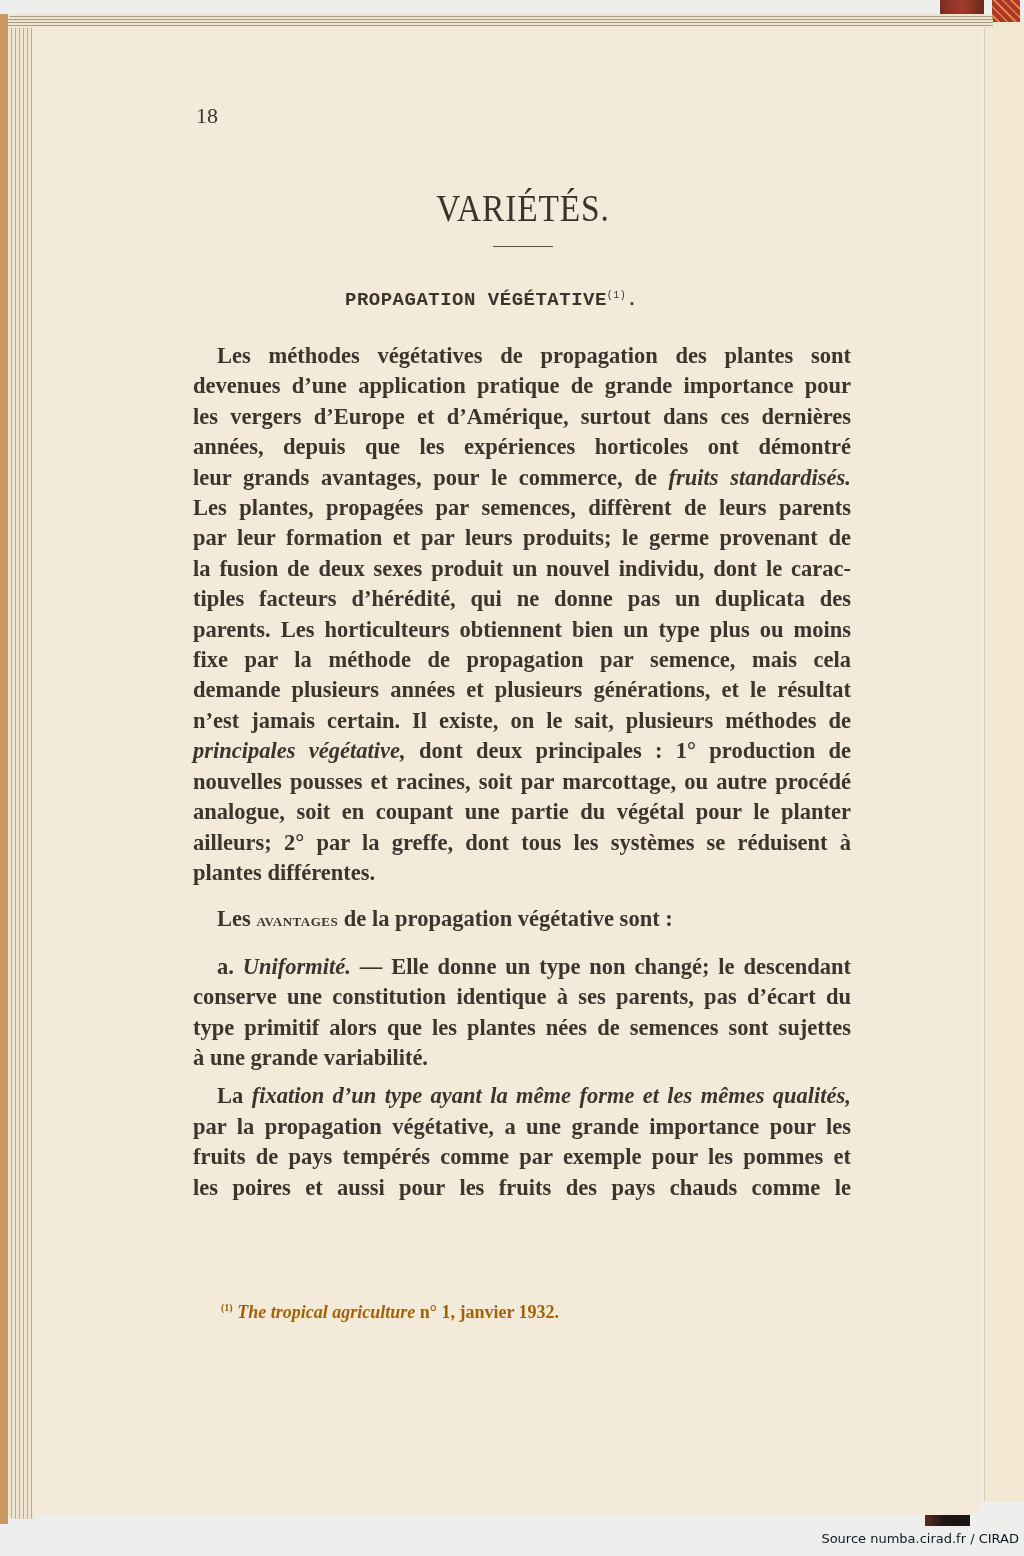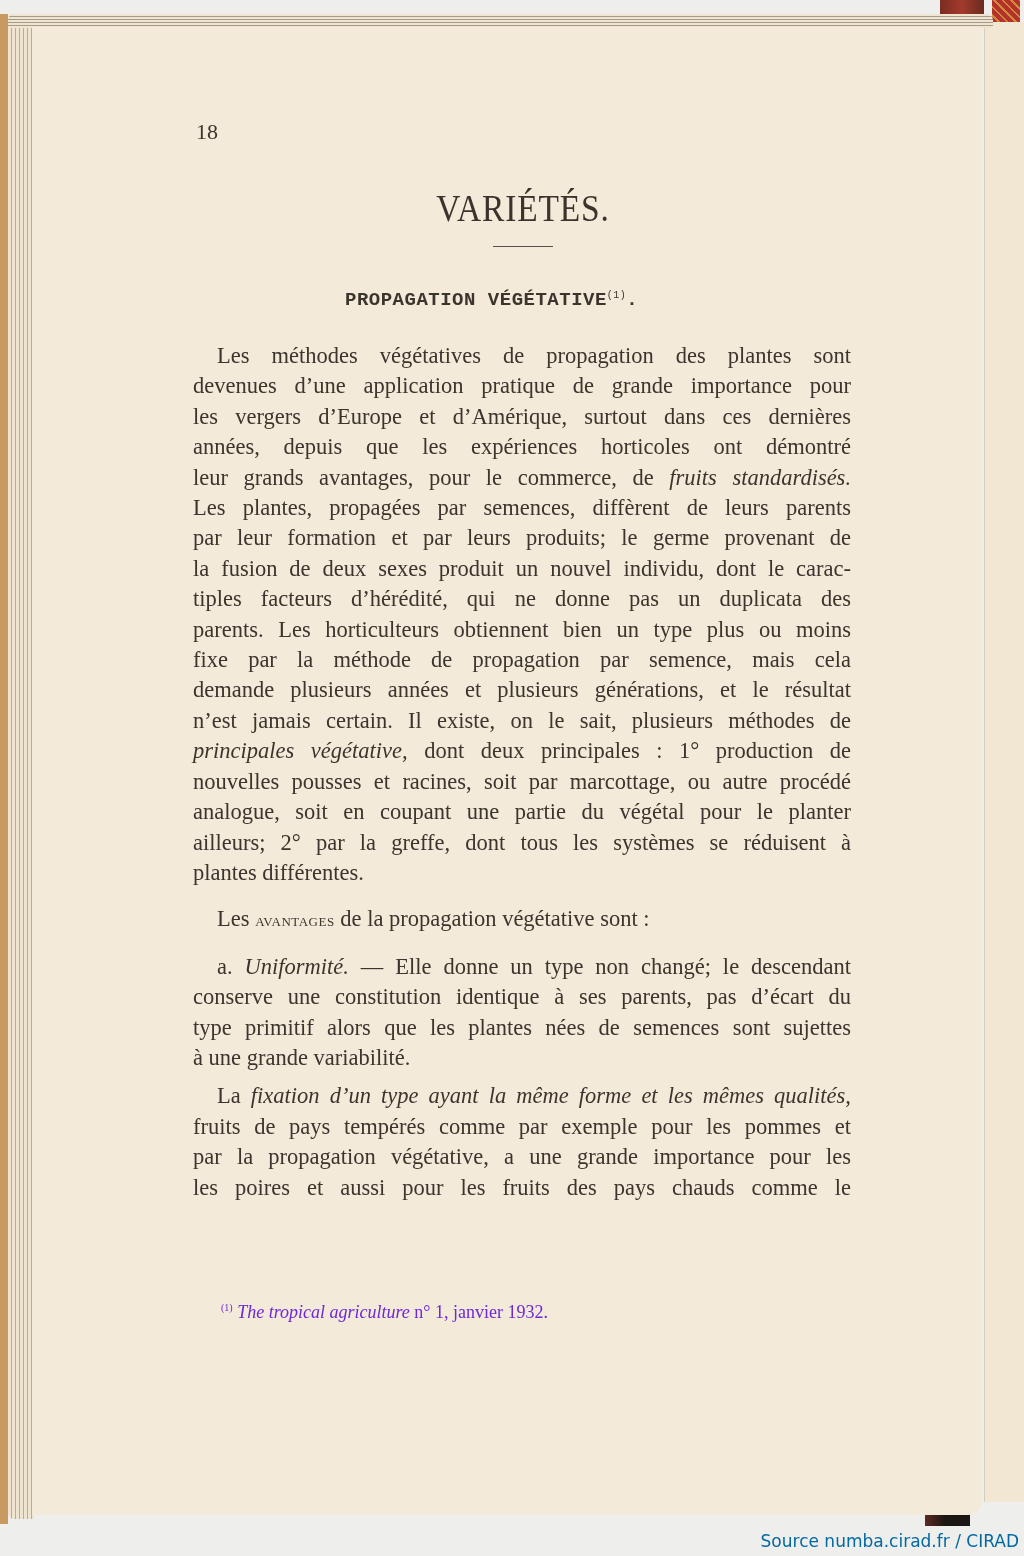--- a/index.html
+++ b/index.html
@@ -38,54 +38,54 @@
     }
     .bookmark-top-2 {
       position: absolute; left: 992px; top: 0; width: 28px; height: 22px;
       background: repeating-linear-gradient(45deg, #b3322c 0 4px, #d08a3a 4px 6px);
     }
     .bookmark-bottom {
       position: absolute; left: 925px; top: 1494px; width: 45px; height: 32px;
       background: linear-gradient(90deg, #5b2a22, #1b1613 45%);
     }
     .page-number {
-      position: absolute; left: 196px; top: 119px;
+      position: absolute; left: 196px; top: 103px;
       font-size: 22px; color: #3b352e;
     }
     .title {
       position: absolute; left: 0; width: 1046px; top: 186px; text-align: center;
       font-size: 38px; letter-spacing: 1px; color: #3a342d;
       transform: scaleX(0.88); transform-origin: 523px 0;
     }
     .title-rule {
       position: absolute; left: 493px; top: 246px; width: 60px; height: 1px; background: #5a5148;
     }
     .section-heading {
       position: absolute; left: 345px; top: 289px;
       font-size: 19px; font-weight: bold; color: #3b352e; letter-spacing: 0.5px; font-family: Liberation Mono, monospace;
     }
     .section-heading sup { font-size: 10px; font-weight: normal; vertical-align: 7px; }
     .body {
       position: absolute; left: 193px; width: 658px; top: 341px;
-      font-size: 22.5px; line-height: 30.4px; color: #3b352e;
+      font-size: 22.5px; line-height: 30.4px; color: #3b352e; font-weight: bold;
     }
     .body p { margin: 0; text-align: justify; text-align-last: justify; }
     .body p.last { text-align-last: left; }
     .body p.indent { text-indent: 24px; }
     .body .gap { height: 16px; }
     .body .gap-small { height: 8px; }
     .sc { font-variant: small-caps; font-size: 19px; letter-spacing: 0.5px; }
     .footnote {
       position: absolute; left: 221px; top: 1302px;
-      font-size: 18px; color: #6d28d9;
+      font-size: 18px; color: #a16207; font-weight: bold;
     }
     .footnote sup { font-size: 10px; vertical-align: 7px; }
     .source-credit {
       position: absolute; right: 5px; top: 1531px;
-      font-family: "DejaVu Sans", sans-serif; font-size: 17px; color: #0369a1; margin-left: 8px;
+      font-family: "DejaVu Sans", sans-serif; font-size: 13px; color: #0f172a; margin-left: 8px;
     }
   </style>
 </head>
 <body>
 
 <div class="bookmark-top"></div>
 <div class="bookmark-top-2"></div>
 <div class="next-page"></div>
 <div class="page-stack-edge"></div>
 <div class="page-left-edges"></div>
@@ -127,21 +127,21 @@
   <div class="gap"></div>
   <div>
     <p class="indent"><span>a. </span><i>Uniformité.</i><span> — Elle donne un type non changé; le descendant</span></p>
     <p>conserve une constitution identique à ses parents, pas d’écart du</p>
     <p>type primitif alors que les plantes nées de semences sont sujettes</p>
     <p class="last">à une grande variabilité.</p>
   </div>
   <div class="gap-small"></div>
   <div>
     <p class="indent"><span>La </span><i>fixation d’un type ayant la même forme et les mêmes qualités,</i></p>
+    <p>par la propagation végétative, a une grande importance pour les</p>
     <p>fruits de pays tempérés comme par exemple pour les pommes et</p>
-    <p>par la propagation végétative, a une grande importance pour les</p>
     <p>les poires et aussi pour les fruits des pays chauds comme le</p>
   </div>
 </div>
 
 <div class="footnote"><sup>(1)</sup> <i>The tropical agriculture</i><span> n° 1, janvier 1932.</span></div>
 
 <div class="source-credit">Source numba.cirad.fr / CIRAD</div>
 
 </body></html>

